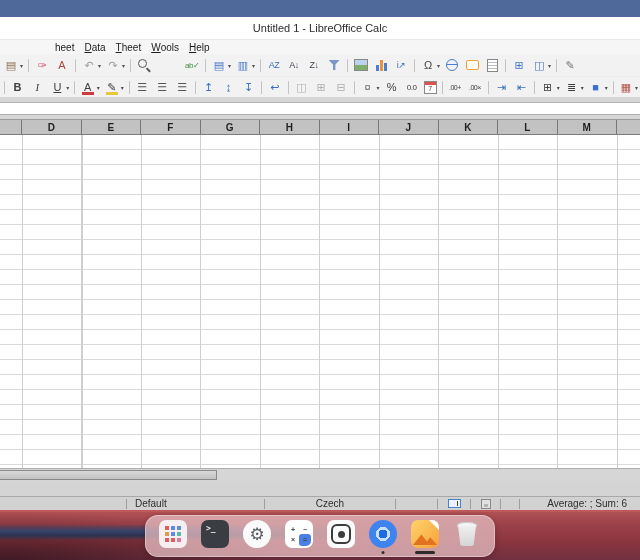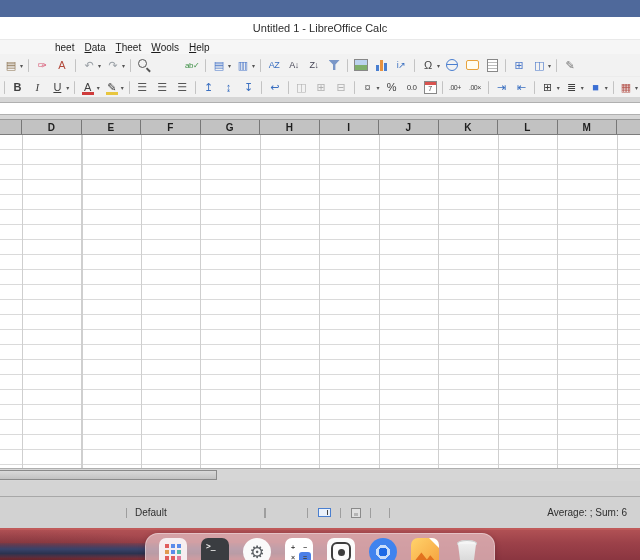--- a/index.html
+++ b/index.html
@@ -65,21 +65,21 @@
     background-position:22px 0, 0 0; }
 
   
   .hscroll { height:13px; background:#d6d6d6; border-top:1px solid #aeaeae; position:relative; }
   .hthumb { position:absolute; left:0; top:1px; width:217px; height:10px; background:linear-gradient(#d9d9d9,#c2c2c2); border:1px solid #8a8a8a; border-left:none; }
 
   
   .tabband { height:15px; background:#d4d4d4; }
 
   
-  .statusbar { height:32px; background:#d2d2d2; border-top:1px solid #a8a8a8; display:flex; align-items:center; font-size:10px; color:#2e2e2e; }
+  .statusbar { height:14px; background:#d2d2d2; border-top:1px solid #a8a8a8; display:flex; align-items:center; font-size:10px; color:#2e2e2e; }
   .sb-sep { width:1px; height:10px; background:#9e9e9e; flex:0 0 auto; }
   .sb-seg { height:100%; display:flex; align-items:center; flex:0 0 auto; }
   .sb-1 { width:126px; } .sb-2 { width:137px; padding-left:8px; } .sb-3 { width:130px; justify-content:center; }
   .sb-4 { width:41px; } .sb-5 { width:32px; justify-content:center; } .sb-6 { width:29px; justify-content:center; }
   .sb-7 { width:18px; } .sb-8 { flex:1 1 auto; justify-content:flex-end; padding-right:13px; }
   .sbicon-sel { width:13px; height:9px; border:1px solid #4a7fd0; background:#eaf1fb; position:relative; }
   .sbicon-sel::after { content:""; position:absolute; right:2px; top:1px; bottom:1px; width:1px; background:#444; }
   .sbicon-save { width:10px; height:10px; background:#e0e0e0; border:1px solid #8a8a8a; position:relative; }
   .sbicon-save::after { content:""; position:absolute; left:2px; top:4px; right:2px; bottom:1px; background:#b5b5b5; }
 
@@ -389,20 +389,23 @@
 
   <div class="tabband"></div>
 
   <div class="statusbar">
     <div class="sb-seg sb-1"></div>
     <div class="sb-sep"></div>
     <div class="sb-seg sb-2">
         <span>Default</span>
       </div>
     <div class="sb-sep"></div>
+    <div class="sb-seg sb-3">
+        <span>Czech</span>
+      </div>
     <div class="sb-sep"></div>
     <div class="sb-seg sb-4"></div>
     <div class="sb-sep"></div>
     <div class="sb-seg sb-5">
         <span class="sbicon-sel"></span>
       </div>
     <div class="sb-sep"></div>
     <div class="sb-seg sb-6">
         <span class="sbicon-save"></span>
       </div>

